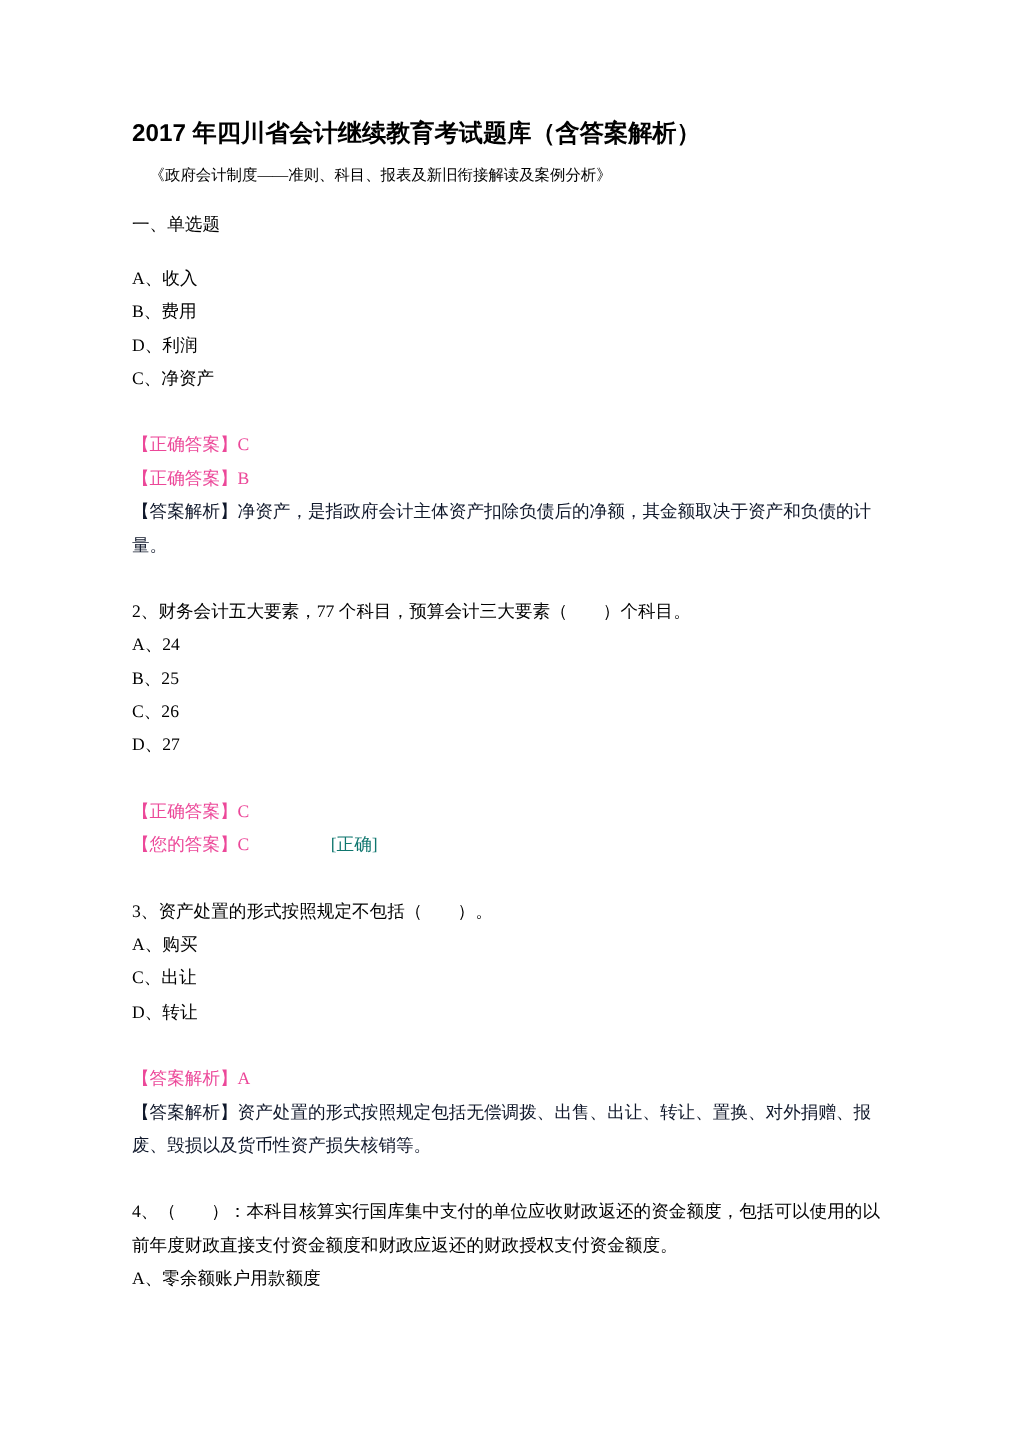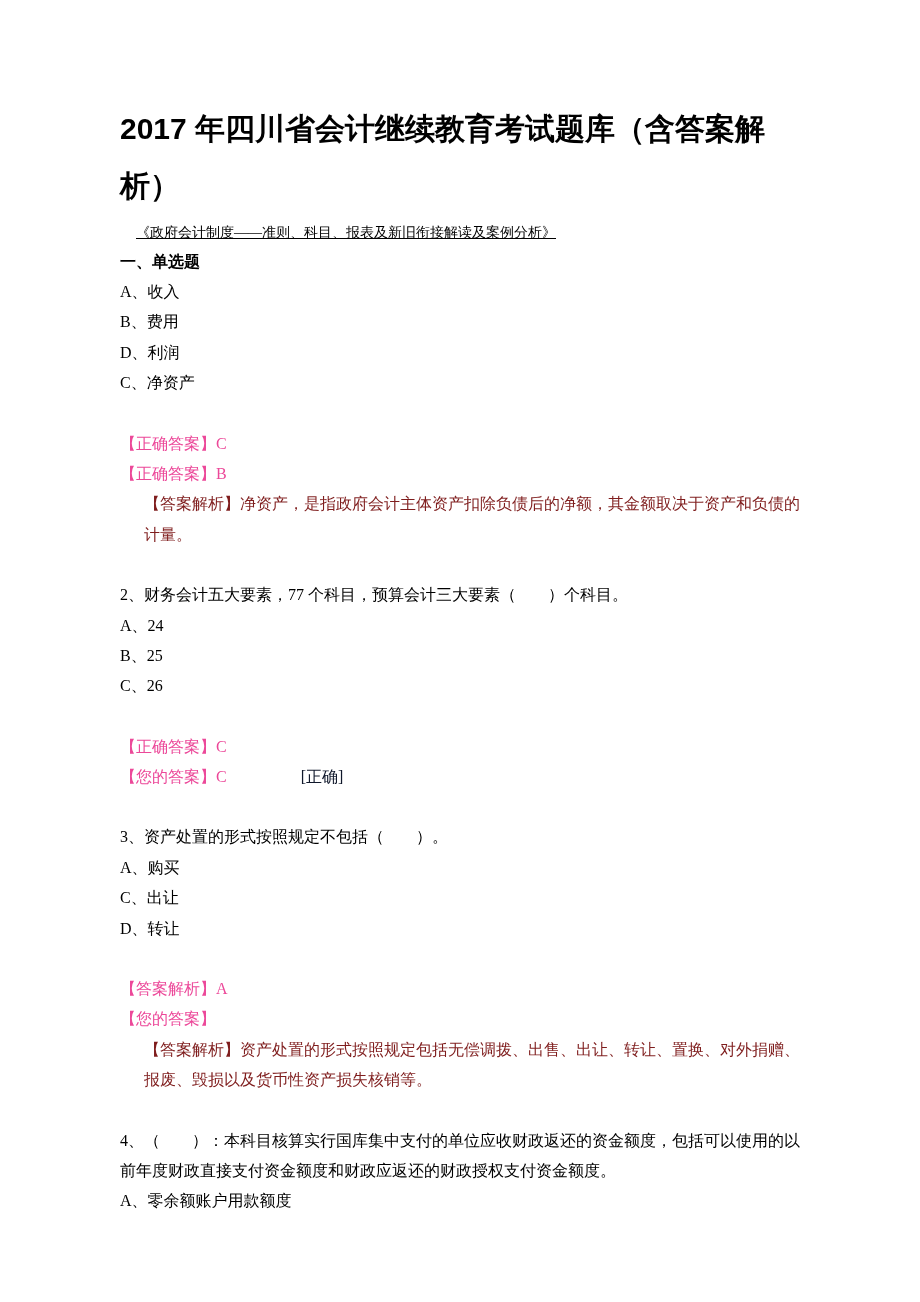--- a/index.html
+++ b/index.html
@@ -8,56 +8,54 @@
       margin: 0;
       padding: 100px 120px 60px 120px;
       width: 920px;
       box-sizing: border-box;
       font-size: 16px;
       line-height: 1.9;
       color: #000;
     }
     h1 {
       font-family: "SimHei", "黑体", sans-serif;
-      font-size: 30px;
+      font-size: 22px;
       font-weight: bold;
       margin: 0 0 6px 0;
       text-align: left;
     }
     .subtitle {
       font-size: 14px;
-      margin: 0 0 0 16px;
-      text-decoration: underline;
+      margin: 0 0 16px 16px;
     }
     .section-heading {
       font-family: "SimHei", "黑体", sans-serif;
-      font-weight: bold;
+      font-weight: normal;
       font-size: 16px;
-      margin: 0 0 0 0;
+      margin: 0 0 18px 0;
     }
     .question-block {
       margin-bottom: 0;
     }
     .q-text, .opt {
       margin: 0;
     }
     .answer-block {
       margin-top: 30px;
       margin-bottom: 30px;
     }
     .green {
       color: #ec4899;
     }
     .orange {
-      color: #7f1d1d;
-      margin-left: 24px;
+      color: #0f172a;
     }
     .correct-tag {
       margin-left: 70px;
-      color: #0f172a;
+      color: #0f766e;
     }
   </style>
 </head>
 <body>
 
 <h1>2017 年四川省会计继续教育考试题库（含答案解析）</h1>
 <p class="subtitle">《政府会计制度——准则、科目、报表及新旧衔接解读及案例分析》</p>
 <p class="section-heading">一、单选题</p>
 
 <div class="question-block">
@@ -70,37 +68,37 @@
     <p class="q-text green">【正确答案】B</p>
     <p class="q-text orange">【答案解析】净资产，是指政府会计主体资产扣除负债后的净额，其金额取决于资产和负债的计量。</p>
   </div>
 </div>
 
 <div class="question-block">
   <p class="q-text">2、财务会计五大要素，77 个科目，预算会计三大要素（　　）个科目。</p>
   <p class="opt">A、24</p>
   <p class="opt">B、25</p>
   <p class="opt">C、26</p>
+  <p class="opt">D、27</p>
   <div class="answer-block">
     <p class="q-text green">【正确答案】C</p>
     <p class="q-text">
       <span class="green">【您的答案】C</span>
       <span class="correct-tag">[正确]</span>
     </p>
   </div>
 </div>
 
 <div class="question-block">
   <p class="q-text">3、资产处置的形式按照规定不包括（　　）。</p>
   <p class="opt">A、购买</p>
   <p class="opt">C、出让</p>
   <p class="opt">D、转让</p>
   <div class="answer-block">
     <p class="q-text green">【答案解析】A</p>
-    <p class="q-text green">【您的答案】</p>
     <p class="q-text orange">【答案解析】资产处置的形式按照规定包括无偿调拨、出售、出让、转让、置换、对外捐赠、报废、毁损以及货币性资产损失核销等。</p>
   </div>
 </div>
 
 <div class="question-block">
   <p class="q-text">4、（　　）：本科目核算实行国库集中支付的单位应收财政返还的资金额度，包括可以使用的以前年度财政直接支付资金额度和财政应返还的财政授权支付资金额度。</p>
   <p class="opt">A、零余额账户用款额度</p>
 </div>
 
 </body></html>

